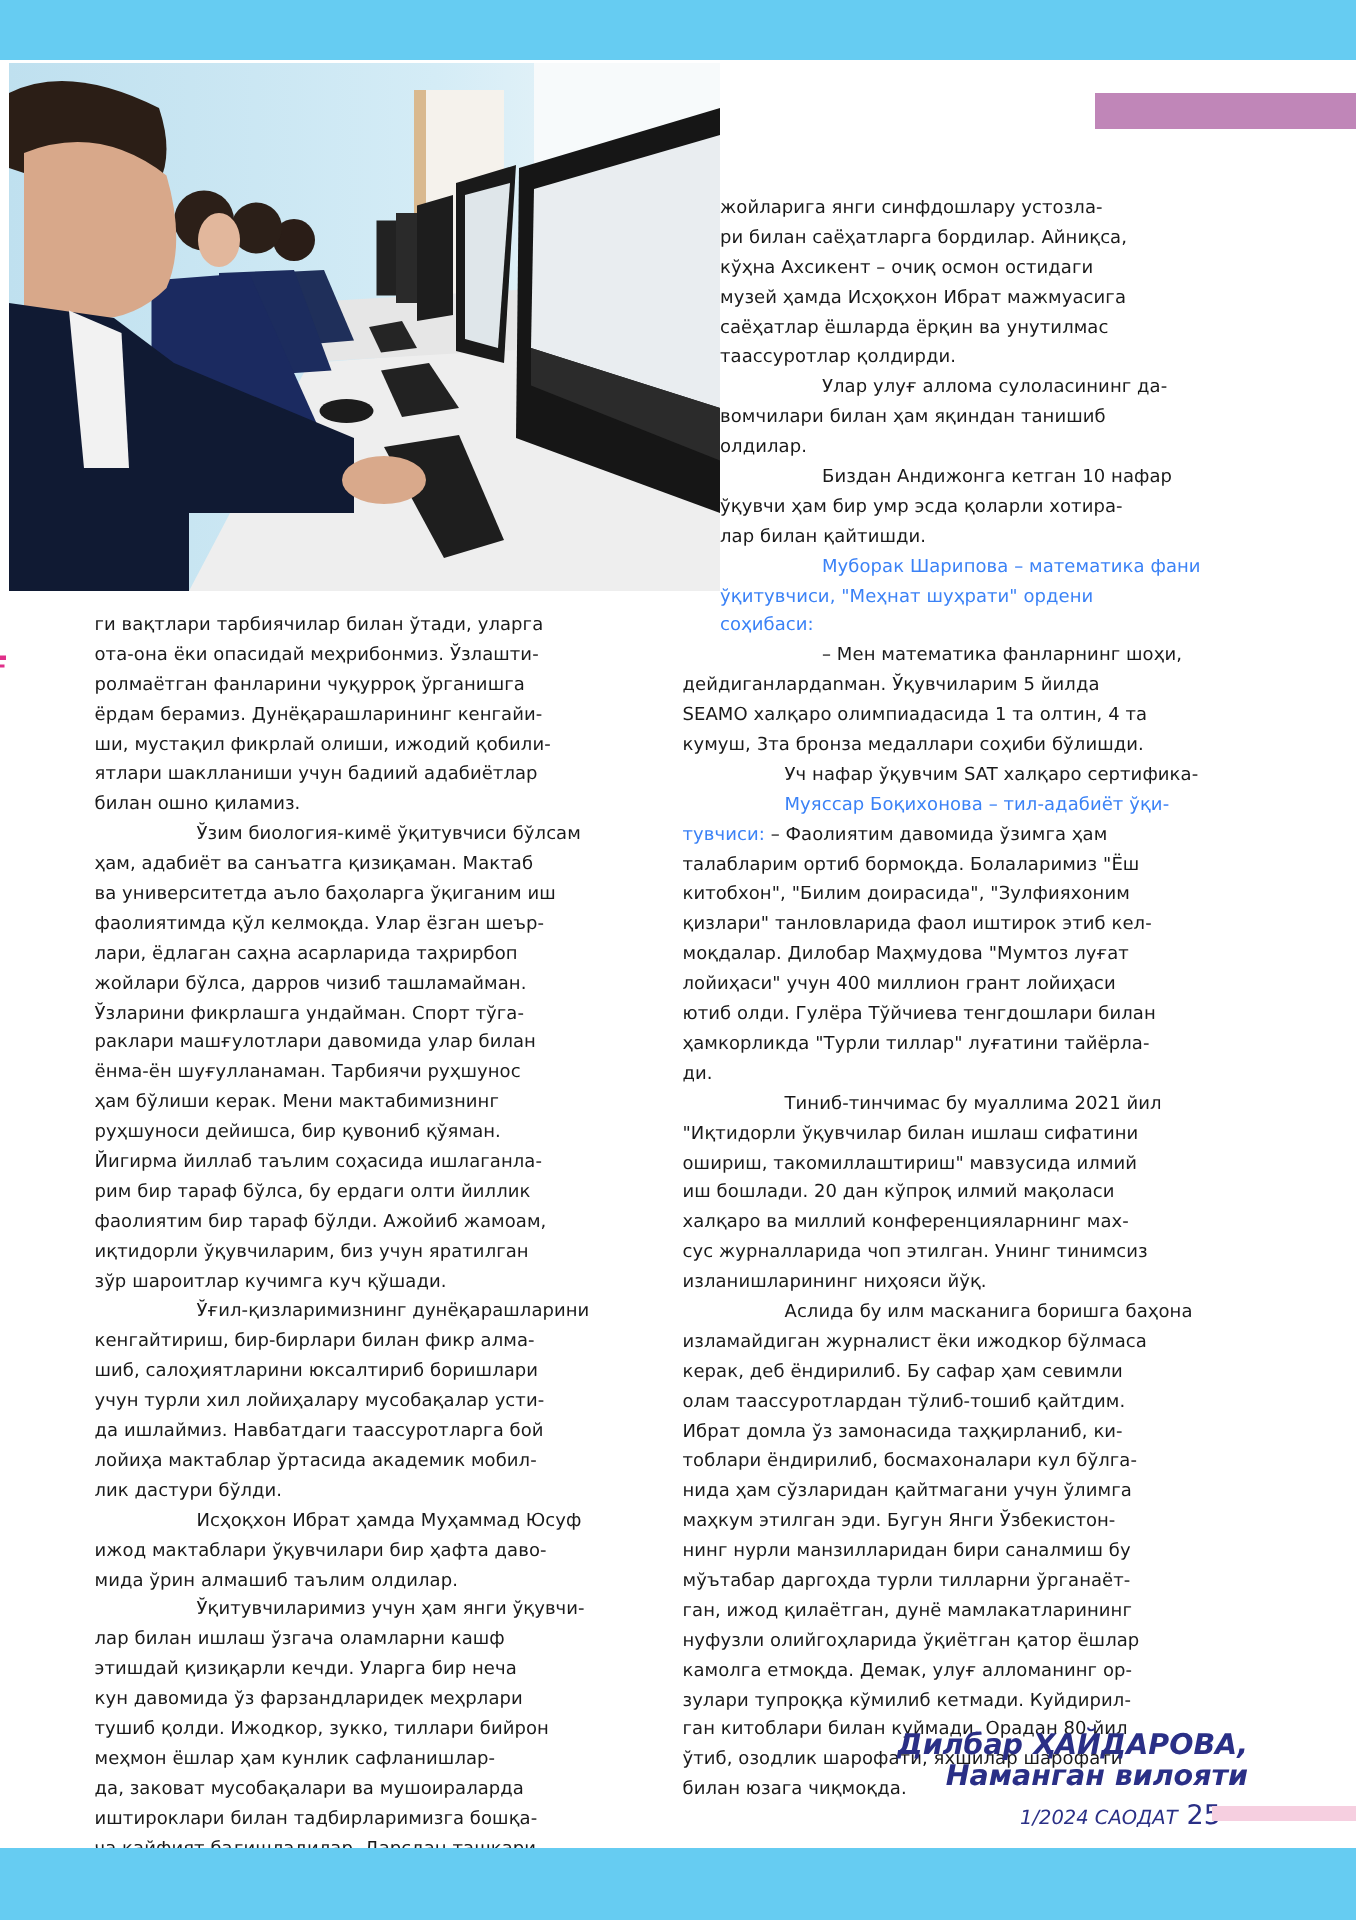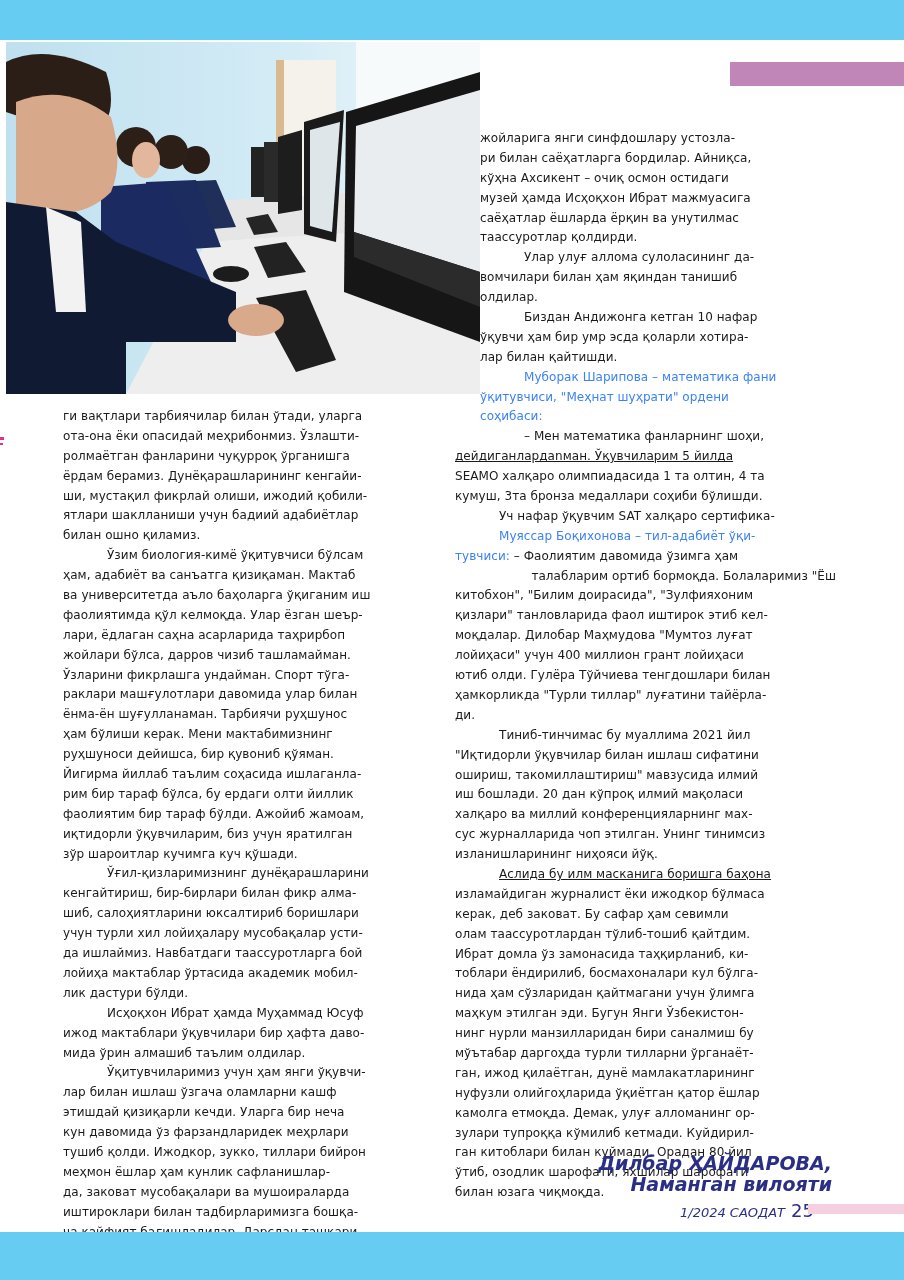--- a/index.html
+++ b/index.html
@@ -22,21 +22,21 @@
   .photo svg { display: block; }
 
   .col {
     position: absolute;
     font-size: 12px; line-height: 19.9px;
     letter-spacing: 0.05px;
   }
   .col-left { left: 63px; top: 407px; width: 370px; }
   .col-right { left: 480px; top: 129px; width: 356px; }
   .line { white-space: nowrap; display: block; height: 19.9px; }
-  .ind { padding-left: 44px; }
+  .ind { padding-left: 68px; }
   .red { color: #3b82f6; }
 
   .byline {
     position: absolute; right: 72px; top: 1153px; text-align: right;
     color: #2a2f86; font-style: italic; font-weight: bold;
     font-size: 19px; line-height: 21px;
   }
   .footer {
     position: absolute; left: 680px; top: 1200px;
     color: #2a2f86; font-style: italic; font-size: 13px;
@@ -155,44 +155,44 @@
     <span class="line ind">Улар улуғ аллома сулоласининг да-</span>
     <span class="line">вомчилари билан ҳам яқиндан танишиб</span>
     <span class="line">олдилар.</span>
     <span class="line ind">Биздан Андижонга кетган 10 нафар</span>
     <span class="line">ўқувчи ҳам бир умр эсда қоларли хотира-</span>
     <span class="line">лар билан қайтишди.</span>
     <span class="line ind red">Муборак Шарипова – математика фани</span>
     <span class="line red">ўқитувчиси, "Меҳнат шуҳрати" ордени</span>
     <span class="line red">соҳибаси:</span>
     <span class="line ind">– Мен математика фанларнинг шоҳи,</span>
-    <span class="line" style="margin-left: -25px; text-decoration: underline;">дейдиганлардanман. Ўқувчиларим 5 йилда</span>
+    <span class="line" style="margin-left: -25px;">дейдиганлардanман. Ўқувчиларим 5 йилда</span>
     <span class="line" style="margin-left: -25px;">SEAMO халқаро олимпиадасида 1 та олтин, 4 та</span>
     <span class="line" style="margin-left: -25px;">кумуш, 3та бронза медаллари соҳиби бўлишди.</span>
     <span class="line ind" style="margin-left: -25px;">Уч нафар ўқувчим SAT халқаро сертифика-</span>
     <span class="line ind red" style="margin-left: -25px;">Муяссар Боқихонова – тил-адабиёт ўқи-</span>
     <span class="line" style="margin-left: -25px;"><span class="red">тувчиси:</span><span> – Фаолиятим давомида ўзимга ҳам</span></span>
-    <span class="line" style="margin-left: -25px; text-align: right;">талабларим ортиб бормоқда. Болаларимиз "Ёш</span>
+    <span class="line" style="margin-left: -25px;">талабларим ортиб бормоқда. Болаларимиз "Ёш</span>
     <span class="line" style="margin-left: -25px;">китобхон", "Билим доирасида", "Зулфияхоним</span>
     <span class="line" style="margin-left: -25px;">қизлари" танловларида фаол иштирок этиб кел-</span>
     <span class="line" style="margin-left: -25px;">моқдалар. Дилобар Маҳмудова "Мумтоз луғат</span>
     <span class="line" style="margin-left: -25px;">лойиҳаси" учун 400 миллион грант лойиҳаси</span>
     <span class="line" style="margin-left: -25px;">ютиб олди. Гулёра Тўйчиева тенгдошлари билан</span>
     <span class="line" style="margin-left: -25px;">ҳамкорликда "Турли тиллар" луғатини тайёрла-</span>
     <span class="line" style="margin-left: -25px;">ди.</span>
     <span class="line ind" style="margin-left: -25px;">Тиниб-тинчимас бу муаллима 2021 йил</span>
     <span class="line" style="margin-left: -25px;">"Иқтидорли ўқувчилар билан ишлаш сифатини</span>
     <span class="line" style="margin-left: -25px;">ошириш, такомиллаштириш" мавзусида илмий</span>
     <span class="line" style="margin-left: -25px;">иш бошлади. 20 дан кўпроқ илмий мақоласи</span>
     <span class="line" style="margin-left: -25px;">халқаро ва миллий конференцияларнинг мах-</span>
     <span class="line" style="margin-left: -25px;">сус журналларида чоп этилган. Унинг тинимсиз</span>
     <span class="line" style="margin-left: -25px;">изланишларининг ниҳояси йўқ.</span>
-    <span class="line ind" style="margin-left: -25px; text-decoration: underline;">Аслида бу илм масканига боришга баҳона</span>
+    <span class="line ind" style="margin-left: -25px;">Аслида бу илм масканига боришга баҳона</span>
     <span class="line" style="margin-left: -25px;">изламайдиган журналист ёки ижодкор бўлмаса</span>
-    <span class="line" style="margin-left: -25px;">керак, деб заковат. Бу сафар ҳам севимли</span>
+    <span class="line" style="margin-left: -25px;">керак, деб ёндирилиб. Бу сафар ҳам севимли</span>
     <span class="line" style="margin-left: -25px;">олам таассуротлардан тўлиб-тошиб қайтдим.</span>
     <span class="line" style="margin-left: -25px;">Ибрат домла ўз замонасида таҳқирланиб, ки-</span>
     <span class="line" style="margin-left: -25px;">тоблари ёндирилиб, босмахоналари кул бўлга-</span>
     <span class="line" style="margin-left: -25px;">нида ҳам сўзларидан қайтмагани учун ўлимга</span>
     <span class="line" style="margin-left: -25px;">маҳкум этилган эди. Бугун Янги Ўзбекистон-</span>
     <span class="line" style="margin-left: -25px;">нинг нурли манзилларидан бири саналмиш бу</span>
     <span class="line" style="margin-left: -25px;">мўътабар даргоҳда турли тилларни ўрганаёт-</span>
     <span class="line" style="margin-left: -25px;">ган, ижод қилаётган, дунё мамлакатларининг</span>
     <span class="line" style="margin-left: -25px;">нуфузли олийгоҳларида ўқиётган қатор ёшлар</span>
     <span class="line" style="margin-left: -25px;">камолга етмоқда. Демак, улуғ алломанинг ор-</span>

